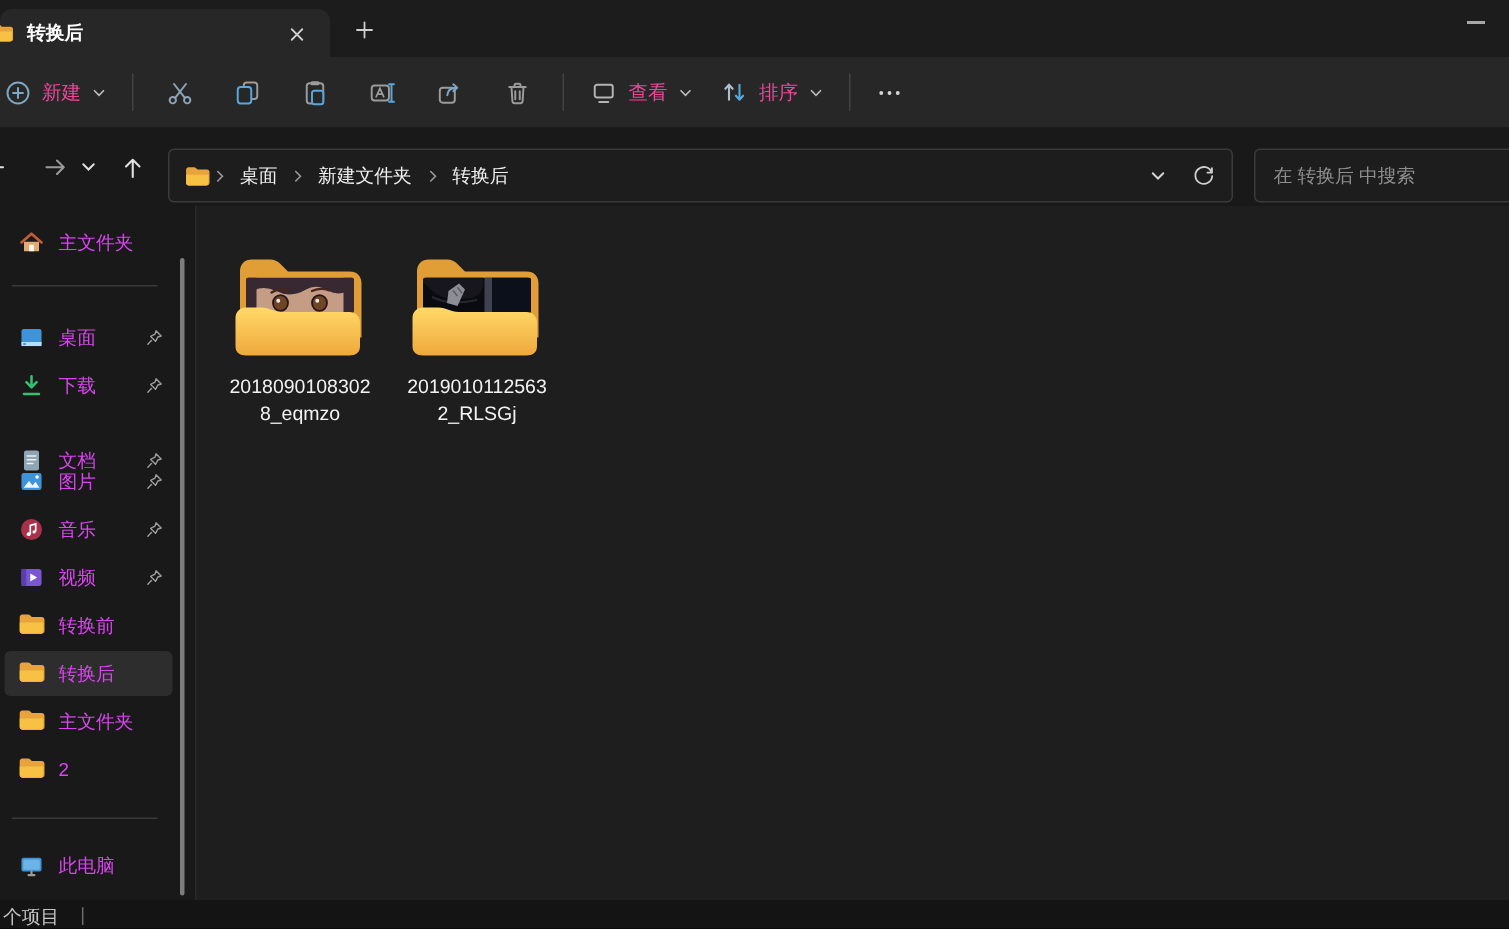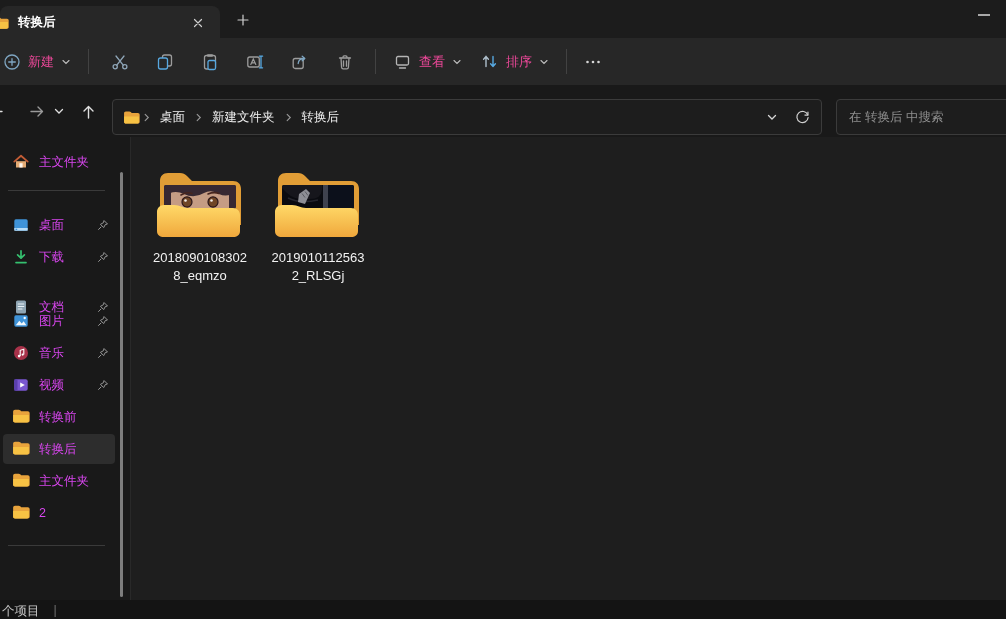--- a/index.html
+++ b/index.html
@@ -425,20 +425,30 @@
           <svg width="18" height="15" viewBox="0 0 16 13">
               <path d="M1 11V3c0-1 .7-1.7 1.7-1.7h3.2c.6 0 1 .2 1.4.6l.9.9h5.8c1 0 1.7.7 1.7 1.7V11c0 1-.7 1.7-1.7 1.7H2.7C1.7 12.7 1 12 1 11z" fill="#e8a33c"></path>
               <path d="M1 11V6h14v5c0 1-.7 1.7-1.7 1.7H2.7C1.7 12.7 1 12 1 11z" fill="#f7c244"></path>
             </svg>
         </span>
         <span class="si-label">2</span>
       </div>
 
       <div class="side-div" style="top:408px"></div>
 
+      <div class="side-item" style="top:425px">
+        <span class="si-icon">
+          <svg width="18" height="18" viewBox="0 0 18 18">
+              <rect x="2.3" y="3.8" width="13.4" height="9.2" rx="1.4" fill="#3f93d8"></rect>
+              <rect x="3.5" y="5" width="11" height="6.8" rx="0.8" fill="#6cb4e8"></rect>
+              <path d="M7 15.4h4M9 13v2.4" stroke="#9c9c9c" stroke-width="1.4" stroke-linecap="round"></path>
+            </svg>
+        </span>
+        <span class="si-label">此电脑</span>
+      </div>
 
       <div class="side-item" style="top:457px">
         
       </div>
 
       <div class="side-scroll"></div>
     </nav>
 
     <section class="content">
 

